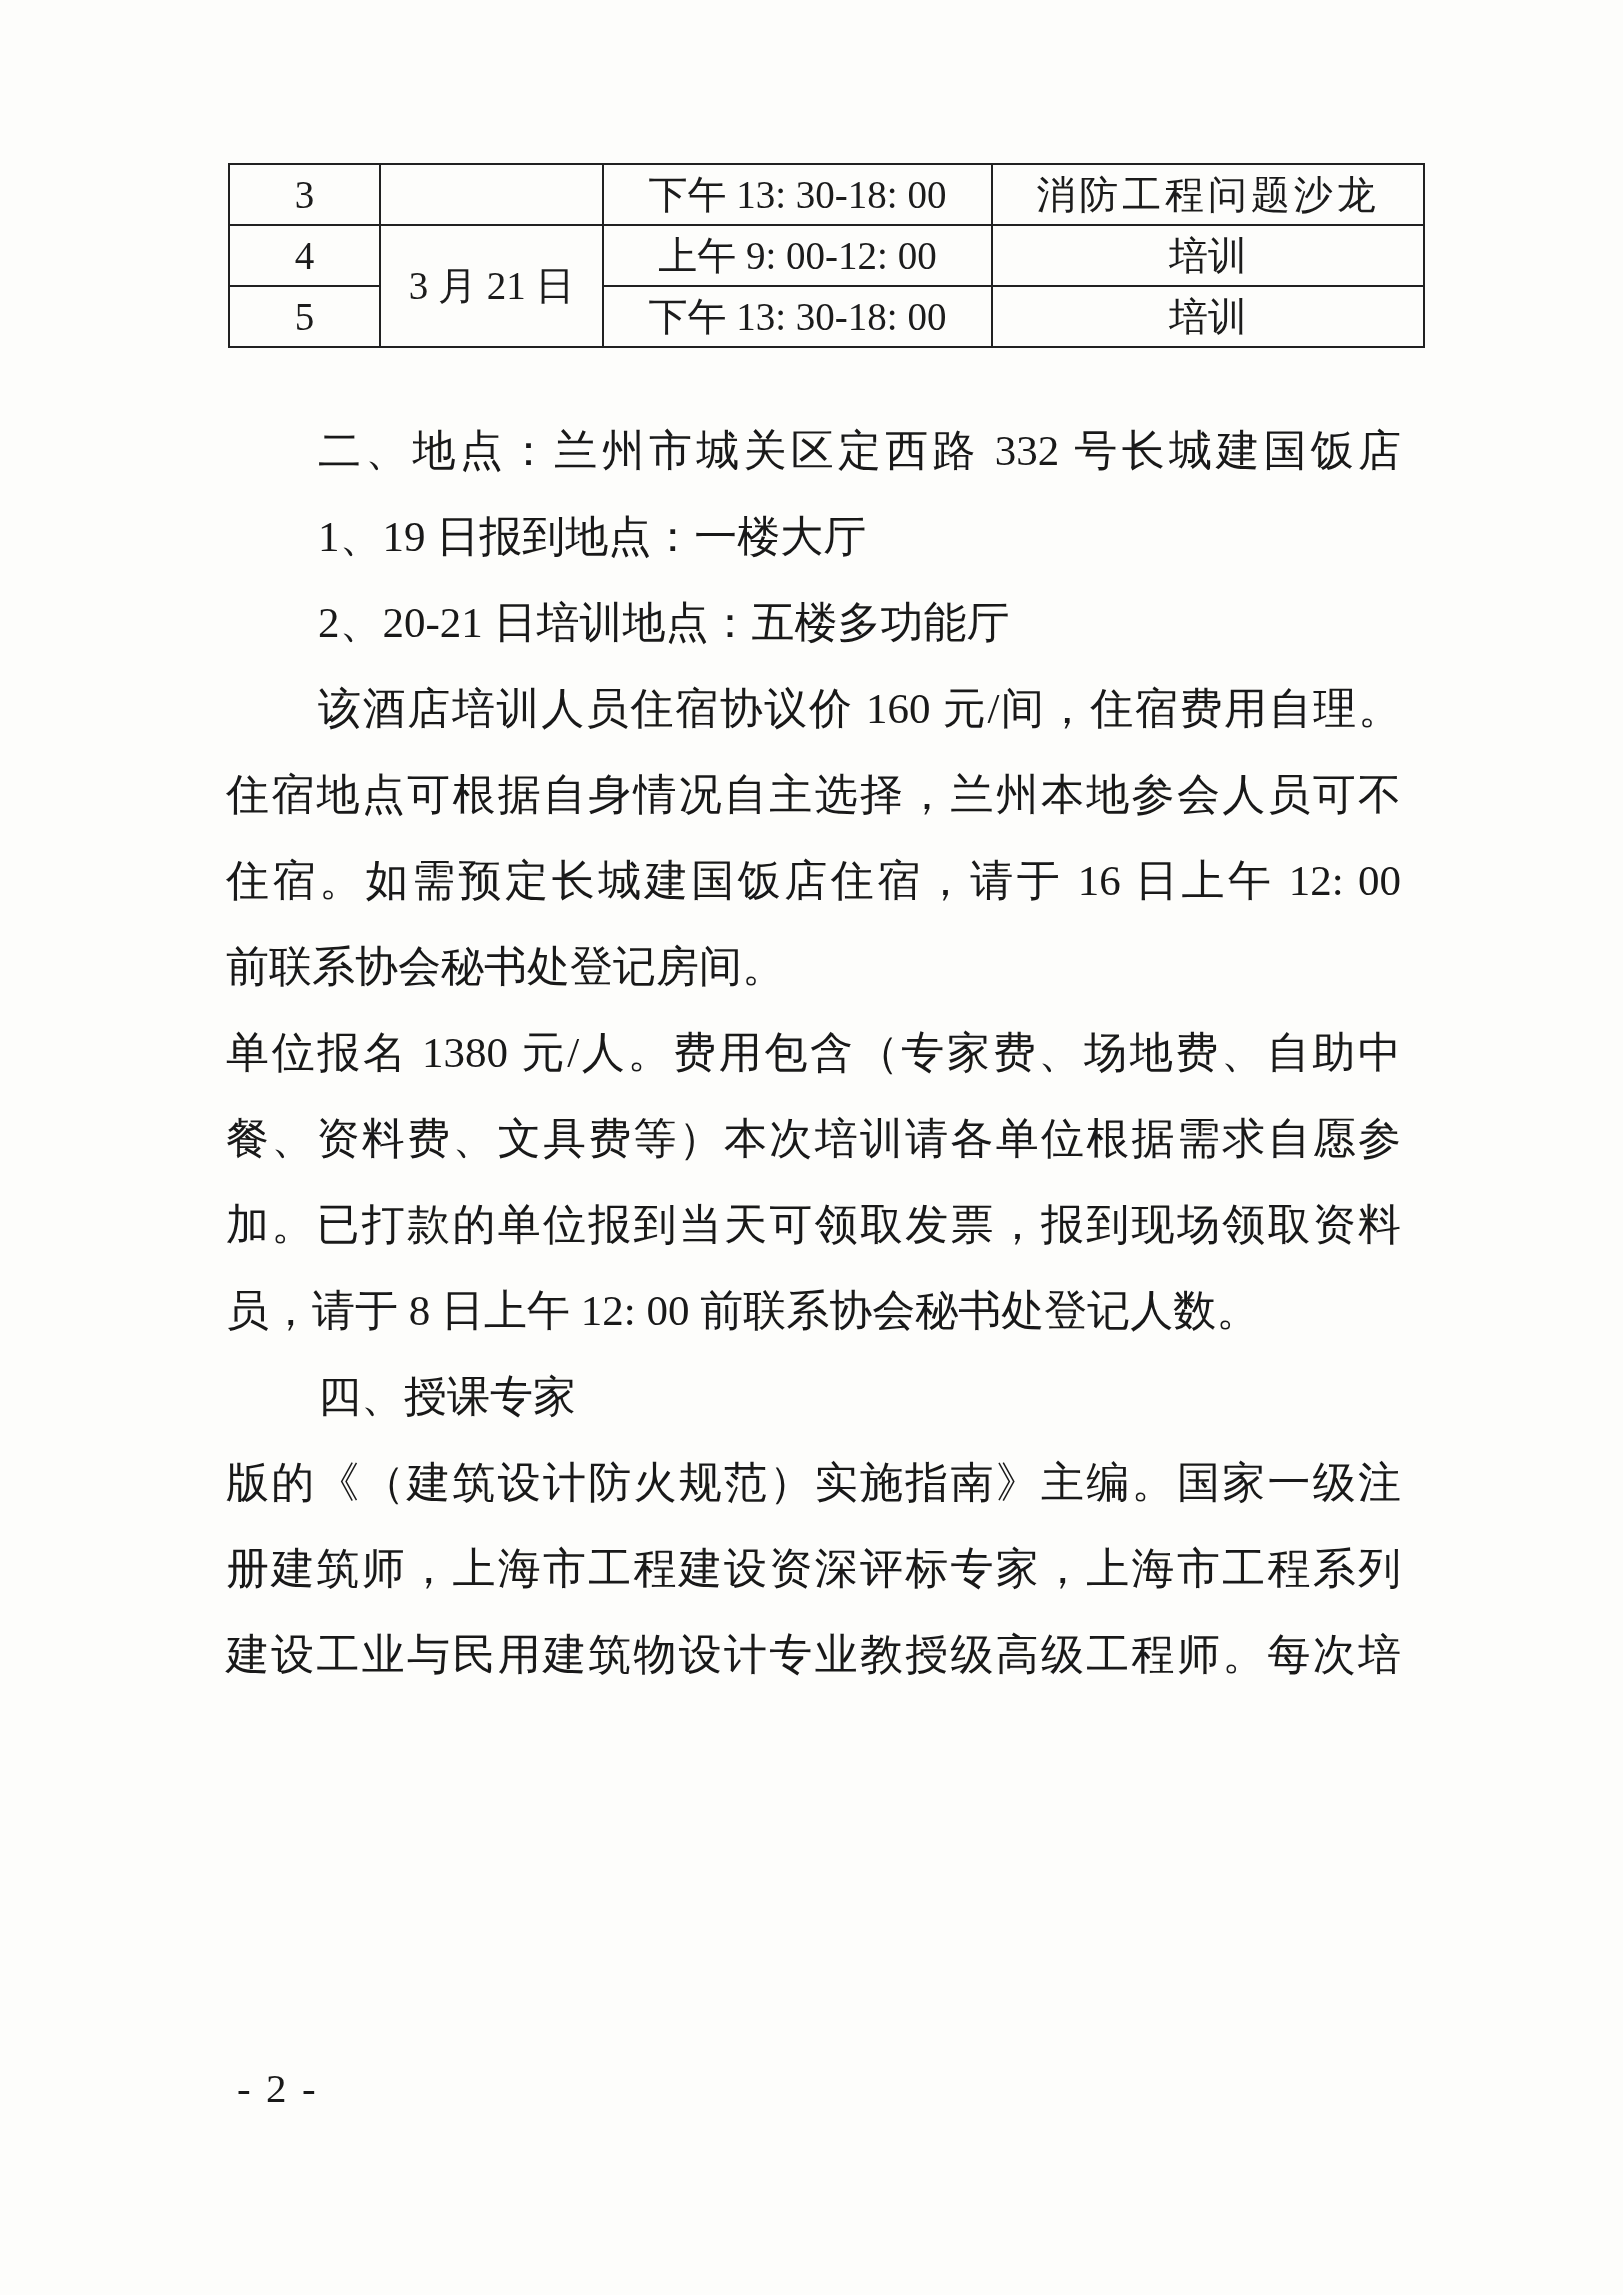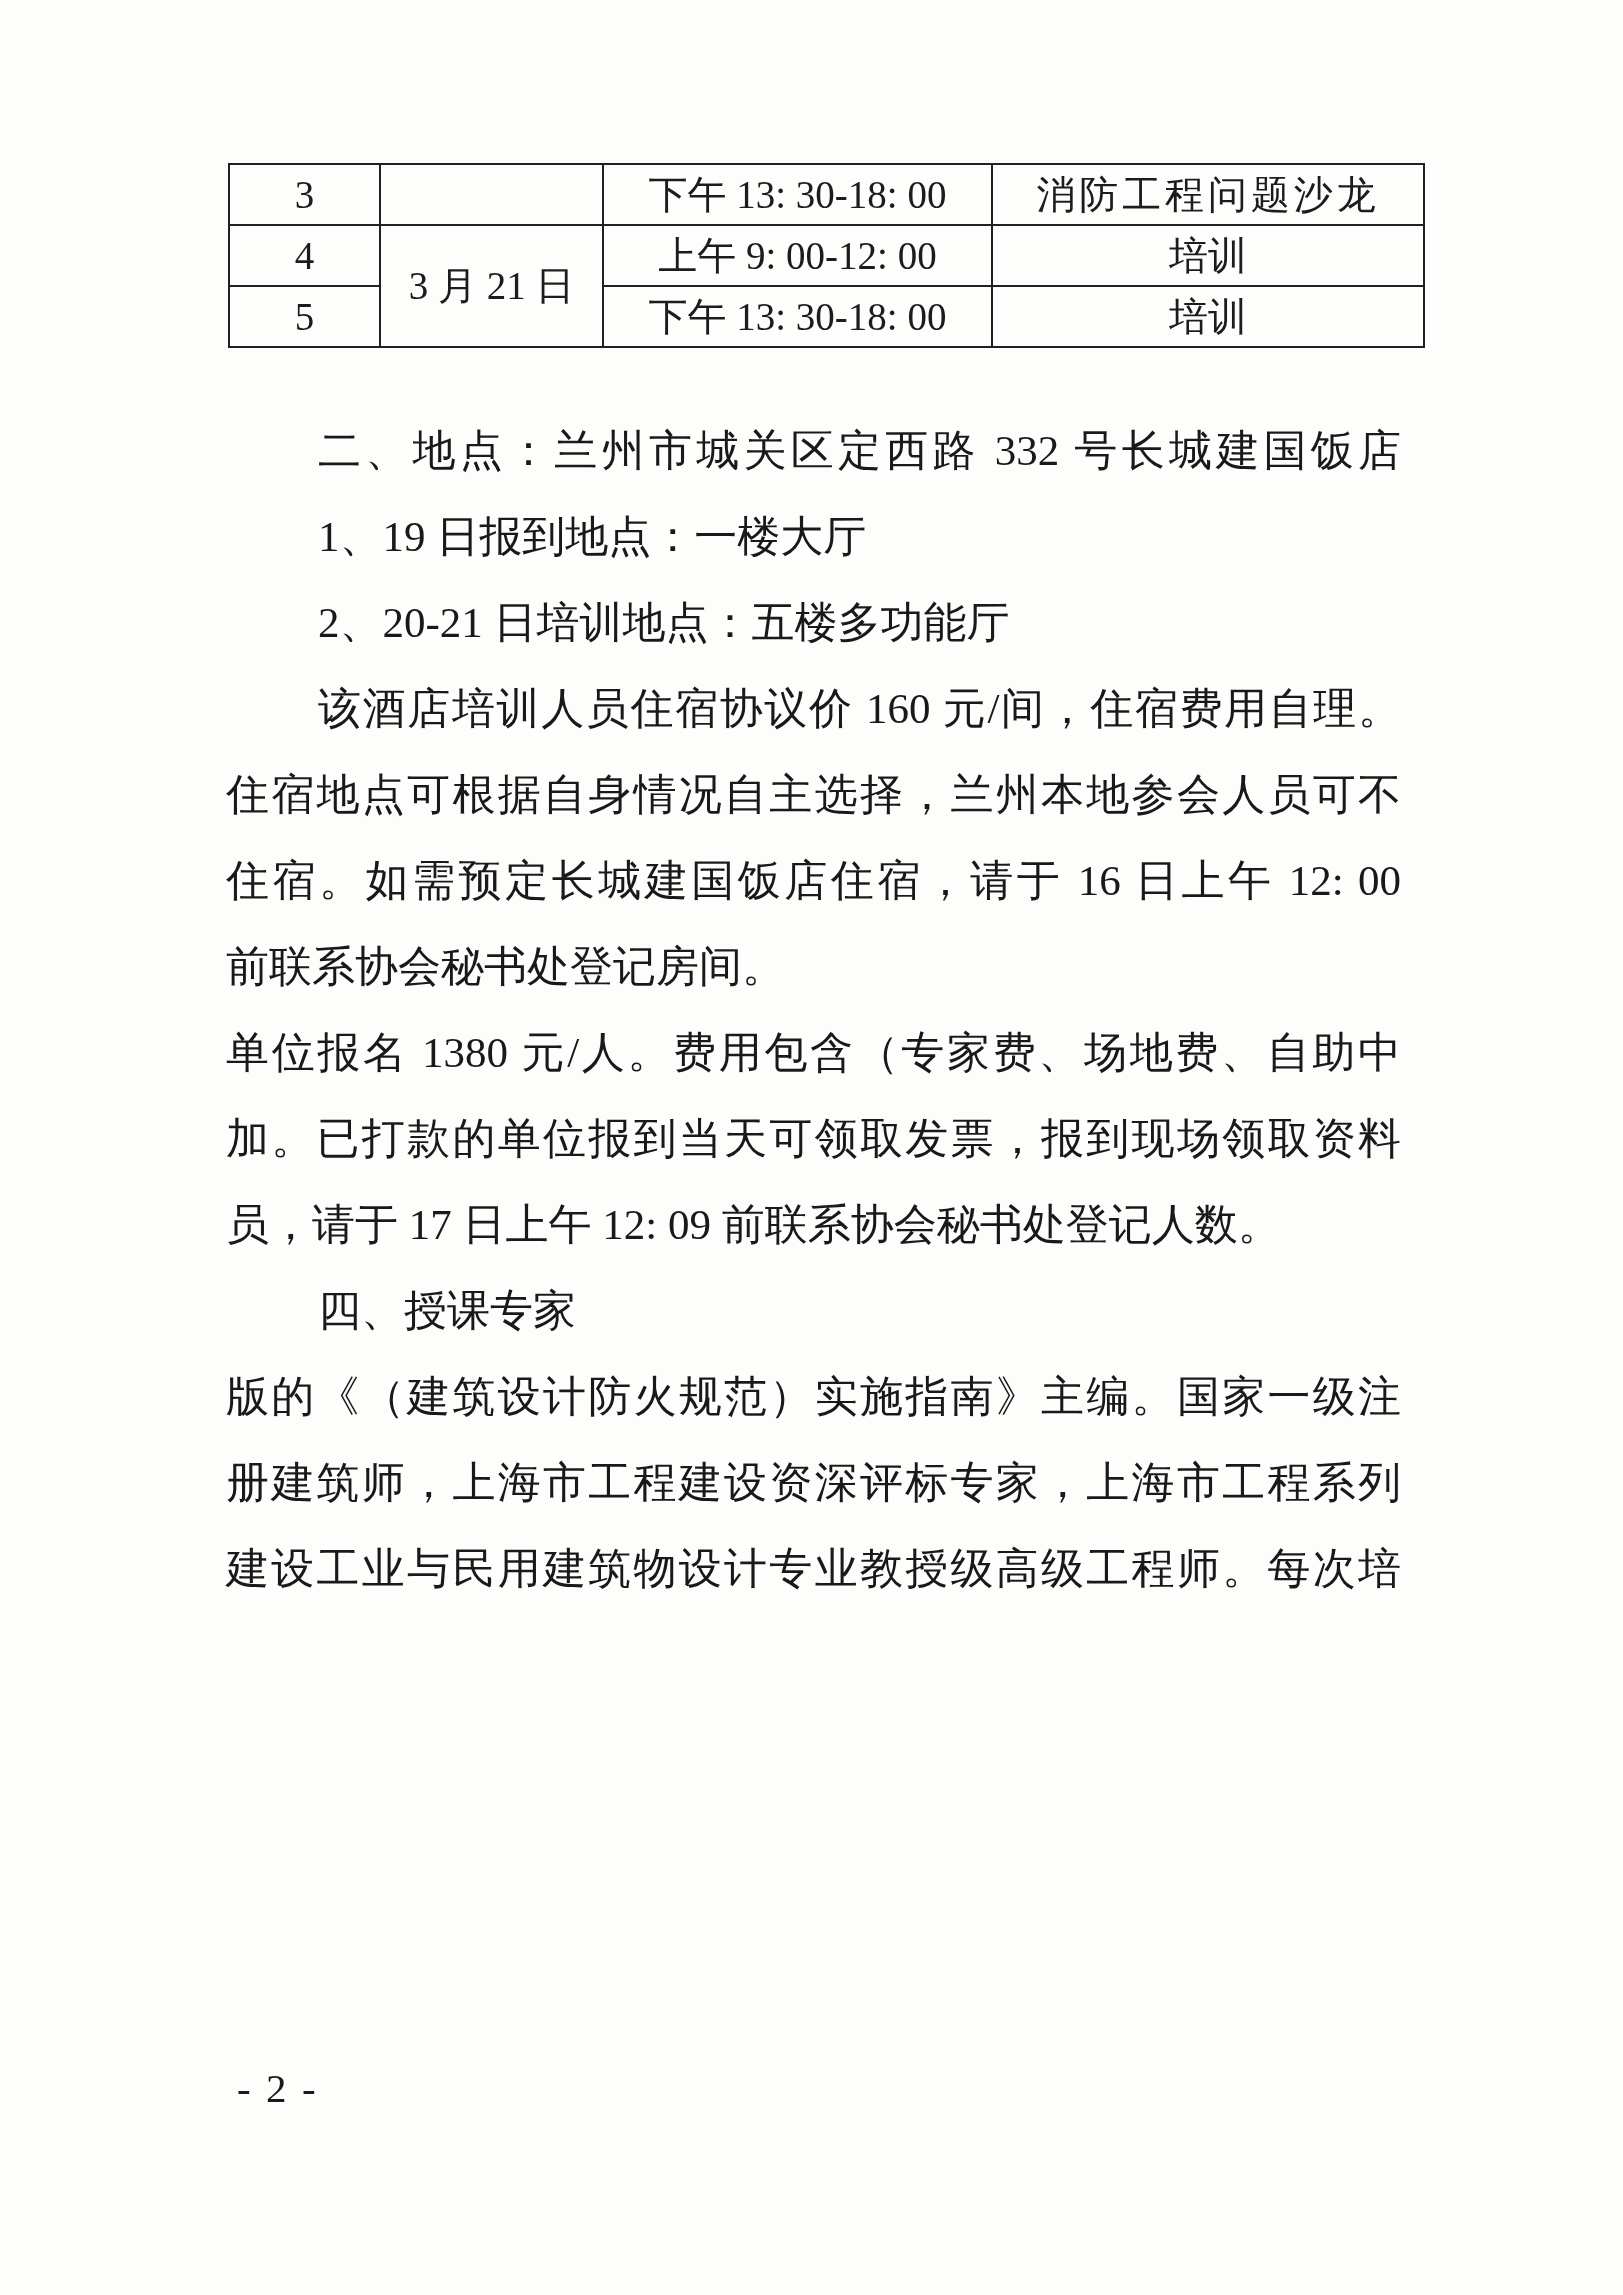--- a/index.html
+++ b/index.html
@@ -100,22 +100,23 @@
 
   <div class="bodytext">
     <div class="line indent fill">二、地点：兰州市城关区定西路 332 号长城建国饭店</div>
     <div class="line indent">1、19 日报到地点：一楼大厅</div>
     <div class="line indent">2、20-21 日培训地点：五楼多功能厅</div>
     <div class="line indent fill">该酒店培训人员住宿协议价 160 元/间，住宿费用自理。</div>
     <div class="line fill">住宿地点可根据自身情况自主选择，兰州本地参会人员可不</div>
     <div class="line fill">住宿。如需预定长城建国饭店住宿，请于 16 日上午 12: 00</div>
     <div class="line">前联系协会秘书处登记房间。</div>
     <div class="line fill">单位报名 1380 元/人。费用包含（专家费、场地费、自助中</div>
+    <div class="line fill">餐、资料费、文具费等）本次培训请各单位根据需求自愿参</div>
     <div class="line fill">加。已打款的单位报到当天可领取发票，报到现场领取资料</div>
-    <div class="line">员，请于 17 日上午 12: 09 前联系协会秘书处登记人数。</div>
+    <div class="line">员，请于 8 日上午 12: 00 前联系协会秘书处登记人数。</div>
     <div class="line indent">四、授课专家</div>
     <div class="line fill">版的《（建筑设计防火规范）实施指南》主编。国家一级注</div>
     <div class="line fill">册建筑师，上海市工程建设资深评标专家，上海市工程系列</div>
     <div class="line fill">建设工业与民用建筑物设计专业教授级高级工程师。每次培</div>
   </div>
 
   <div class="pagenum">- 2 -</div>
 
 </div>
 

